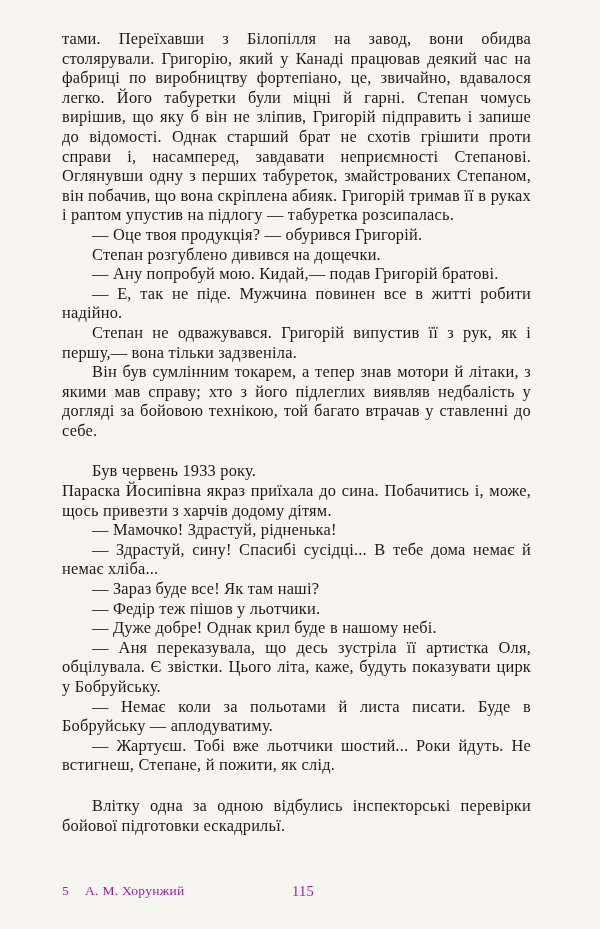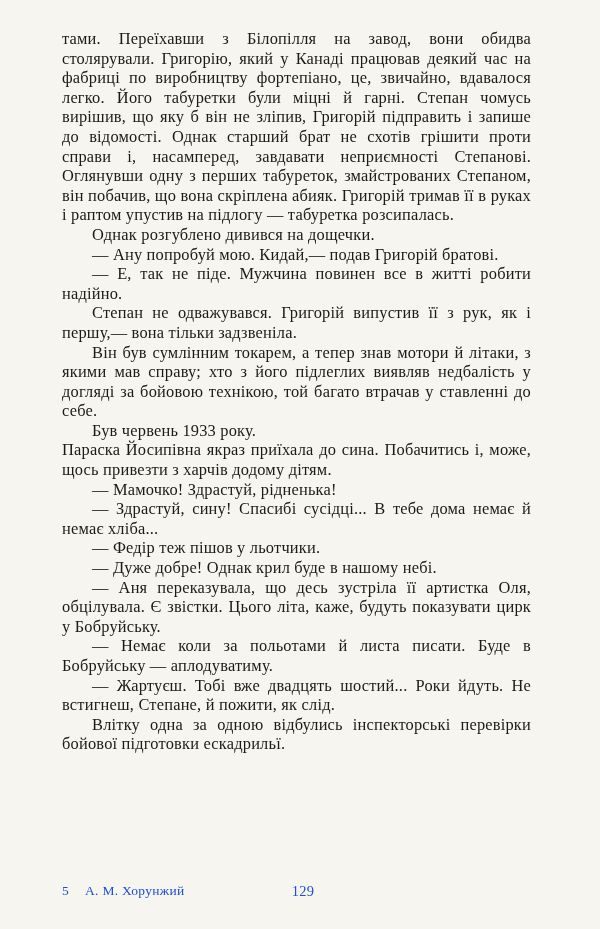--- a/index.html
+++ b/index.html
@@ -24,58 +24,60 @@
     font-size: 16.4px;
     line-height: 19.6px;
     text-align: justify;
     letter-spacing: 0.2px;
   }
   .body-text p {
     margin: 0;
     text-indent: 30px;
   }
   .body-text p.no-indent { text-indent: 0; }
-  .body-text p.gap { }
+  .body-text p.gap { margin-top: 21px; }
   .footer {
     position: absolute;
     left: 62px;
     right: 56px;
     bottom: 30px;
     font-size: 13.5px;
-    color: #1d4ed8;
+    color: #a21caf;
     letter-spacing: 0.3px;
   }
   .footer .sig { margin-right: 16px; }
   .footer .pagenum {
     position: absolute;
     left: 50%;
     transform: translateX(-50%);
     font-size: 14.5px;
   }
 </style>
 </head>
 <body>
 
 <div class="page">
   <div class="body-text">
     <p class="no-indent">тами. Переїхавши з Білопілля на завод, вони обидва столярували. Григорію, який у Канаді працював деякий час на фабриці по виробництву фортепіано, це, звичайно, вдавалося легко. Його табуретки були міцні й гарні. Степан чомусь вирішив, що яку б він не зліпив, Григорій підправить і запише до відомості. Однак старший брат не схотів грішити проти справи і, насамперед, завдавати неприємності Степанові. Оглянувши одну з перших табуреток, змайстрованих Степаном, він побачив, що вона скріплена абияк. Григорій тримав її в руках і раптом упустив на підлогу — табуретка розсипалась.</p>
-    <p>Однак розгублено дивився на дощечки.</p>
+    <p>— Оце твоя продукція? — обурився Григорій.</p>
+    <p>Степан розгублено дивився на дощечки.</p>
     <p>— Ану попробуй мою. Кидай,— подав Григорій братові.</p>
     <p>— Е, так не піде. Мужчина повинен все в житті робити надійно.</p>
     <p>Степан не одважувався. Григорій випустив її з рук, як і першу,— вона тільки задзвеніла.</p>
     <p>Він був сумлінним токарем, а тепер знав мотори й літаки, з якими мав справу; хто з його підлеглих виявляв недбалість у догляді за бойовою технікою, той багато втрачав у ставленні до себе.</p>
     <p class="gap">Був червень 1933 року.</p>
     <p class="no-indent">Параска Йосипівна якраз приїхала до сина. Побачитись і, може, щось привезти з харчів додому дітям.</p>
     <p>— Мамочко! Здрастуй, рідненька!</p>
     <p>— Здрастуй, сину! Спасибі сусідці... В тебе дома немає й немає хліба...</p>
+    <p>— Зараз буде все! Як там наші?</p>
     <p>— Федір теж пішов у льотчики.</p>
     <p>— Дуже добре! Однак крил буде в нашому небі.</p>
     <p>— Аня переказувала, що десь зустріла її артистка Оля, обцілувала. Є звістки. Цього літа, каже, будуть показувати цирк у Бобруйську.</p>
     <p>— Немає коли за польотами й листа писати. Буде в Бобруйську — аплодуватиму.</p>
-    <p>— Жартуєш. Тобі вже двадцять шостий... Роки йдуть. Не встигнеш, Степане, й пожити, як слід.</p>
+    <p>— Жартуєш. Тобі вже льотчики шостий... Роки йдуть. Не встигнеш, Степане, й пожити, як слід.</p>
     <p class="gap">Влітку одна за одною відбулись інспекторські перевірки бойової підготовки ескадрильї.</p>
   </div>
 
   <div class="footer">
     <span class="sig">5</span><span class="author">А. М. Хорунжий</span>
-    <span class="pagenum">129</span>
+    <span class="pagenum">115</span>
   </div>
 </div>
 
 </body></html>

